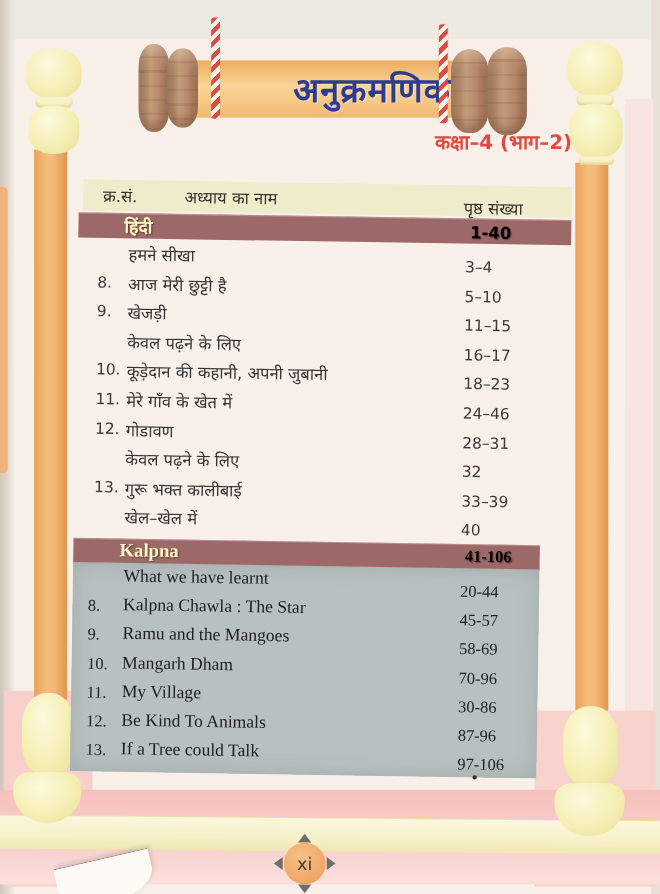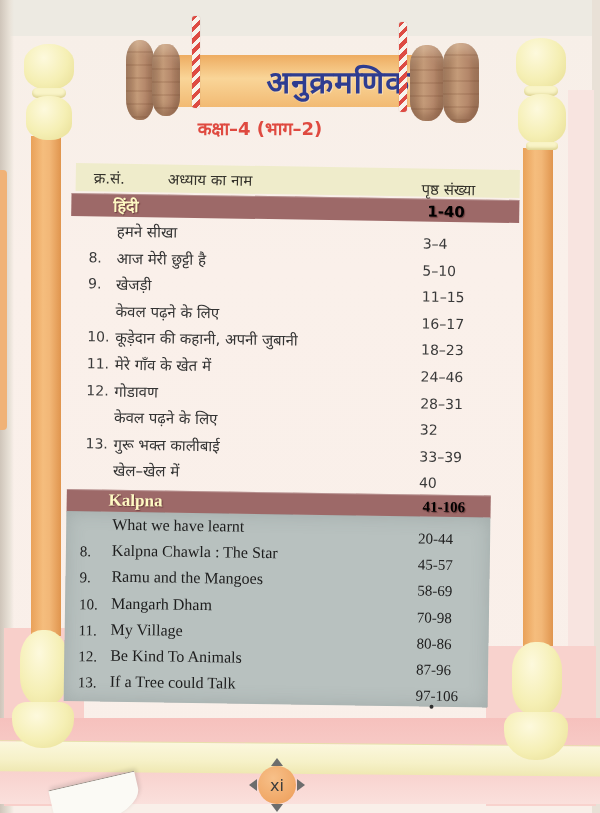--- a/index.html
+++ b/index.html
@@ -50,21 +50,21 @@
   .banner-title { font-size:31px; font-weight:bold; color:#2e3c90; letter-spacing:1px;
     text-shadow:1px 1px 0 rgba(255,255,255,.35); white-space:nowrap; }
   .roller { position:absolute; z-index:5; }
   .lobe { position:absolute; border-radius:46% / 26%;
     background:linear-gradient(90deg,#9a7154 0%, #c49b79 40%, #b4876a 70%, #94684b 100%);
     box-shadow:inset 0 7px 9px rgba(255,240,220,.28), inset 0 -7px 9px rgba(90,50,30,.32); }
   .lobe::after { content:""; position:absolute; inset:0; border-radius:inherit;
     background:repeating-linear-gradient(180deg, transparent 0 11px, rgba(110,65,40,.16) 11px 13px); }
 
   
-  .subtitle { position:absolute; left:0; top:116px; width:520px; text-align:center; z-index:4;
+  .subtitle { position:absolute; left:0; top:116px; width:520px; text-align:right; z-index:4;
     font-size:18px; font-weight:bold; color:#df4a40; }
 
   
   .toc { position:absolute; left:72px; top:163px; width:448px; z-index:4;
          transform:rotate(0.9deg); transform-origin:0 0; }
   .band-cream { position:absolute; left:4px; top:0; width:444px; height:28px; background:#efeccb; }
   .hdr { position:absolute; font-size:15px; color:#33312a; white-space:nowrap; }
   .hdr-serial  { left:18px; top:4px; }
   .hdr-chapter { left:92px; top:4px; }
   .hdr-pages   { left:346px; top:10px; }
@@ -249,26 +249,26 @@
           <span class="pg">45-57</span>
         </div>
         <div class="row">
           <span class="num">9.</span>
           <span class="ttl">Ramu and the Mangoes</span>
           <span class="pg">58-69</span>
         </div>
         <div class="row">
           <span class="num">10.</span>
           <span class="ttl">Mangarh Dham</span>
-          <span class="pg">70-98</span>
+          <span class="pg">70-96</span>
         </div>
         <div class="row">
           <span class="num">11.</span>
           <span class="ttl">My Village</span>
-          <span class="pg">80-86</span>
+          <span class="pg">30-86</span>
         </div>
         <div class="row">
           <span class="num">12.</span>
           <span class="ttl">Be Kind To Animals</span>
           <span class="pg">87-96</span>
         </div>
         <div class="row">
           <span class="num">13.</span>
           <span class="ttl">If a Tree could Talk</span>
           <span class="pg">97-106</span>

